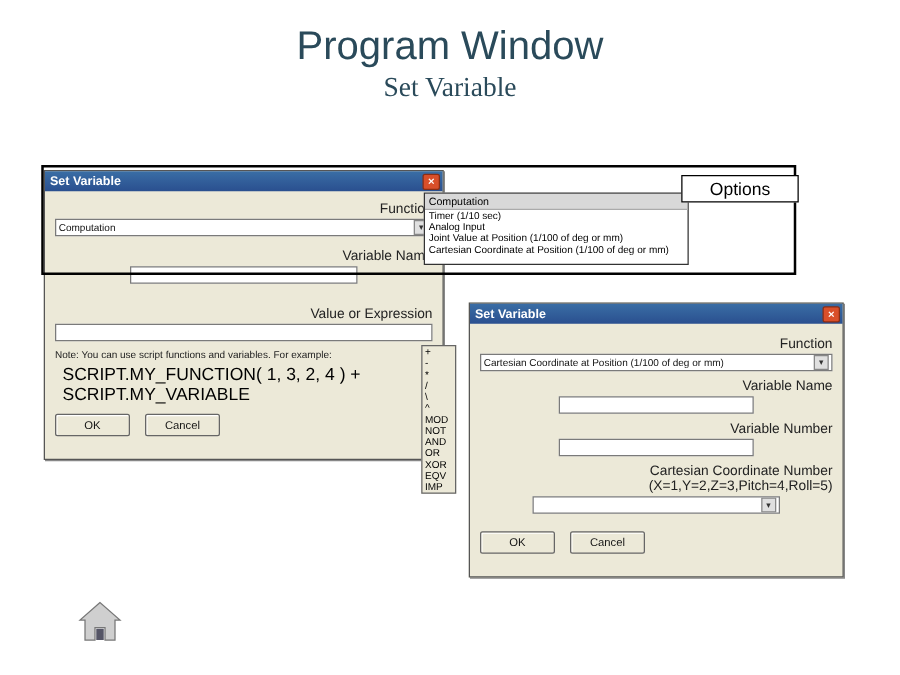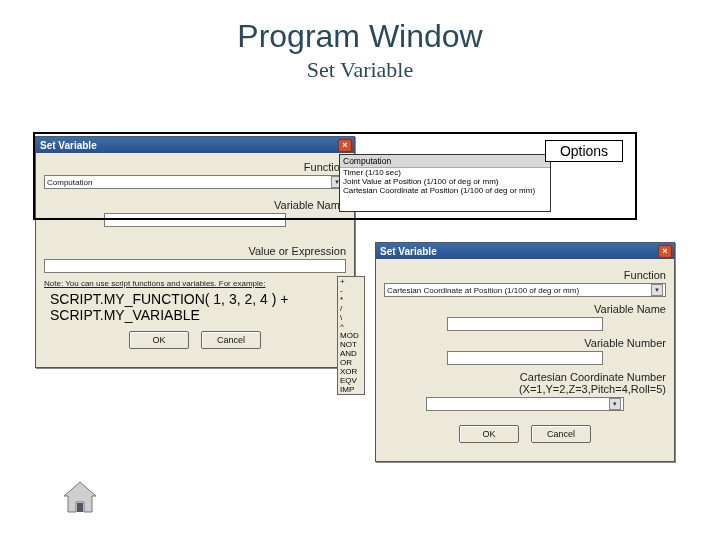--- a/index.html
+++ b/index.html
@@ -97,31 +97,29 @@
     background: #e0e0e0;
     border: 1px solid #888;
     display: flex; align-items: center; justify-content: center;
     font-size: 7px;
     color: #333;
   }
   .note {
     font-size: 8px;
     color: #222;
     margin-top: 6px;
-    text-decoration: underline;
   }
   .example {
     font-size: 14px;
     color: #000;
     margin-top: 3px;
     padding-left: 6px;
   }
   .btn-row {
     display: flex;
-    justify-content: center;
     gap: 12px;
     margin-top: 8px;
   }
   .win-btn {
     width: 60px; height: 18px;
     background: #ece9d8;
     border: 1px solid #666;
     border-radius: 2px;
     font-size: 9px;
     text-align: center;
@@ -159,21 +157,21 @@
     width: 604px; height: 88px;
     border: 2px solid #000;
     pointer-events: none;
     z-index: 3;
   }
 
   
   .options-box {
     position: absolute;
     left: 510px; top: 8px;
-    width: 78px; height: 22px;
+    width: 94px; height: 22px;
     background: #fff;
     border: 1px solid #000;
     text-align: center;
     font-family: Arial, sans-serif;
     font-size: 14px;
     line-height: 20px;
     z-index: 5;
   }
 
   
@@ -244,20 +242,21 @@
       <div class="btn-row">
         <div class="win-btn">OK</div>
         <div class="win-btn">Cancel</div>
       </div>
     </div>
   </div>
 
   <div class="listbox">
     <div class="hdr">Computation</div>
     <div class="li">Timer (1/10 sec)</div>
+    <div class="li">Analog Input</div>
     <div class="li">Joint Value at Position (1/100 of deg or mm)</div>
     <div class="li">Cartesian Coordinate at Position (1/100 of deg or mm)</div>
   </div>
 
   <div class="opstrip">
     <div>+</div>
     <div>-</div>
     <div>*</div>
     <div>/</div>
     <div>\</div>

